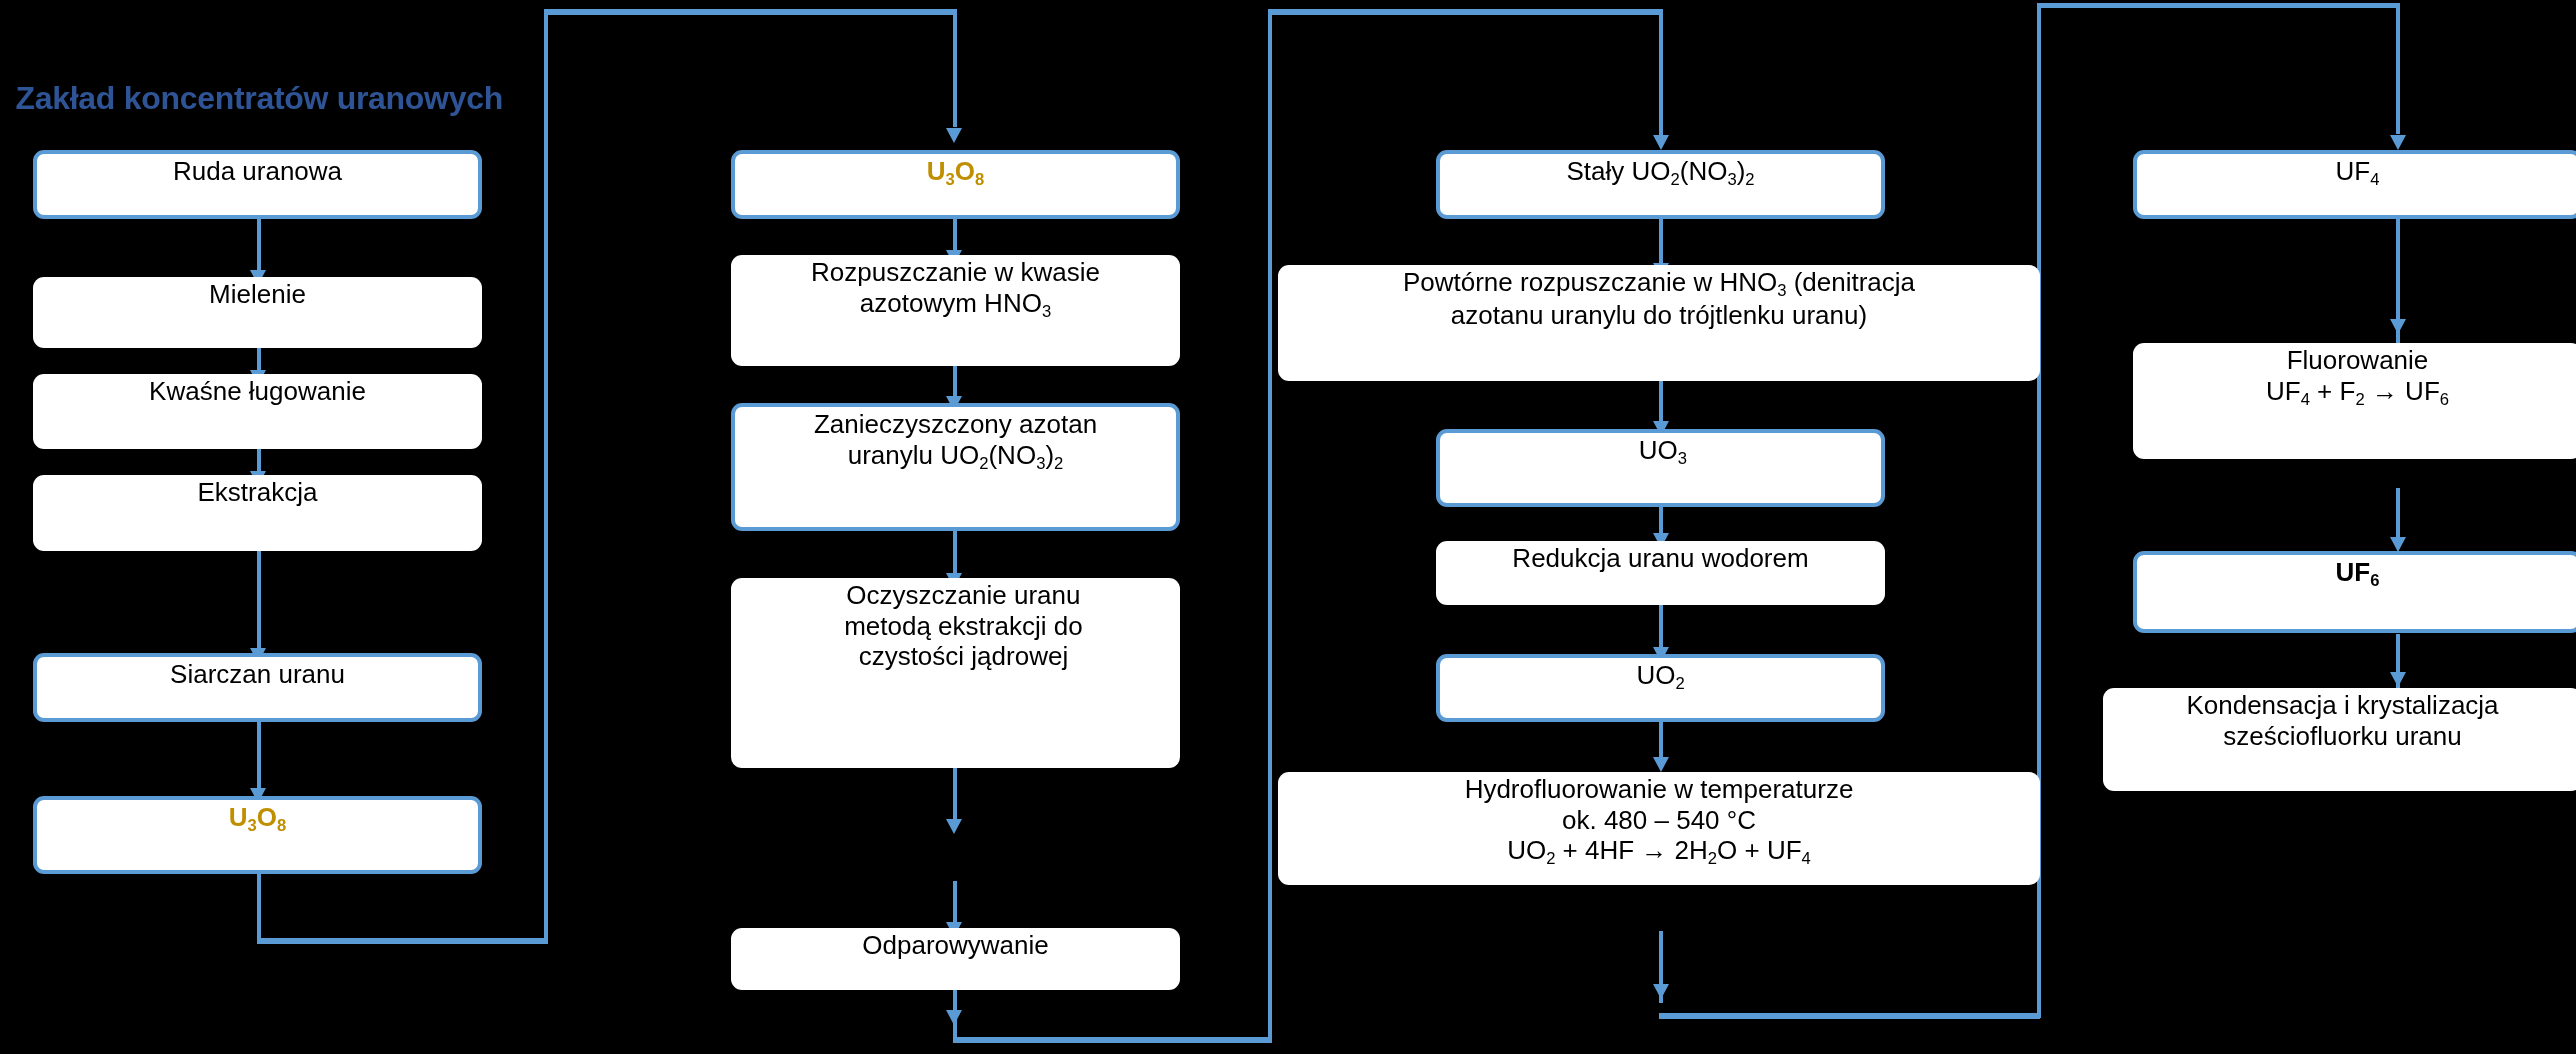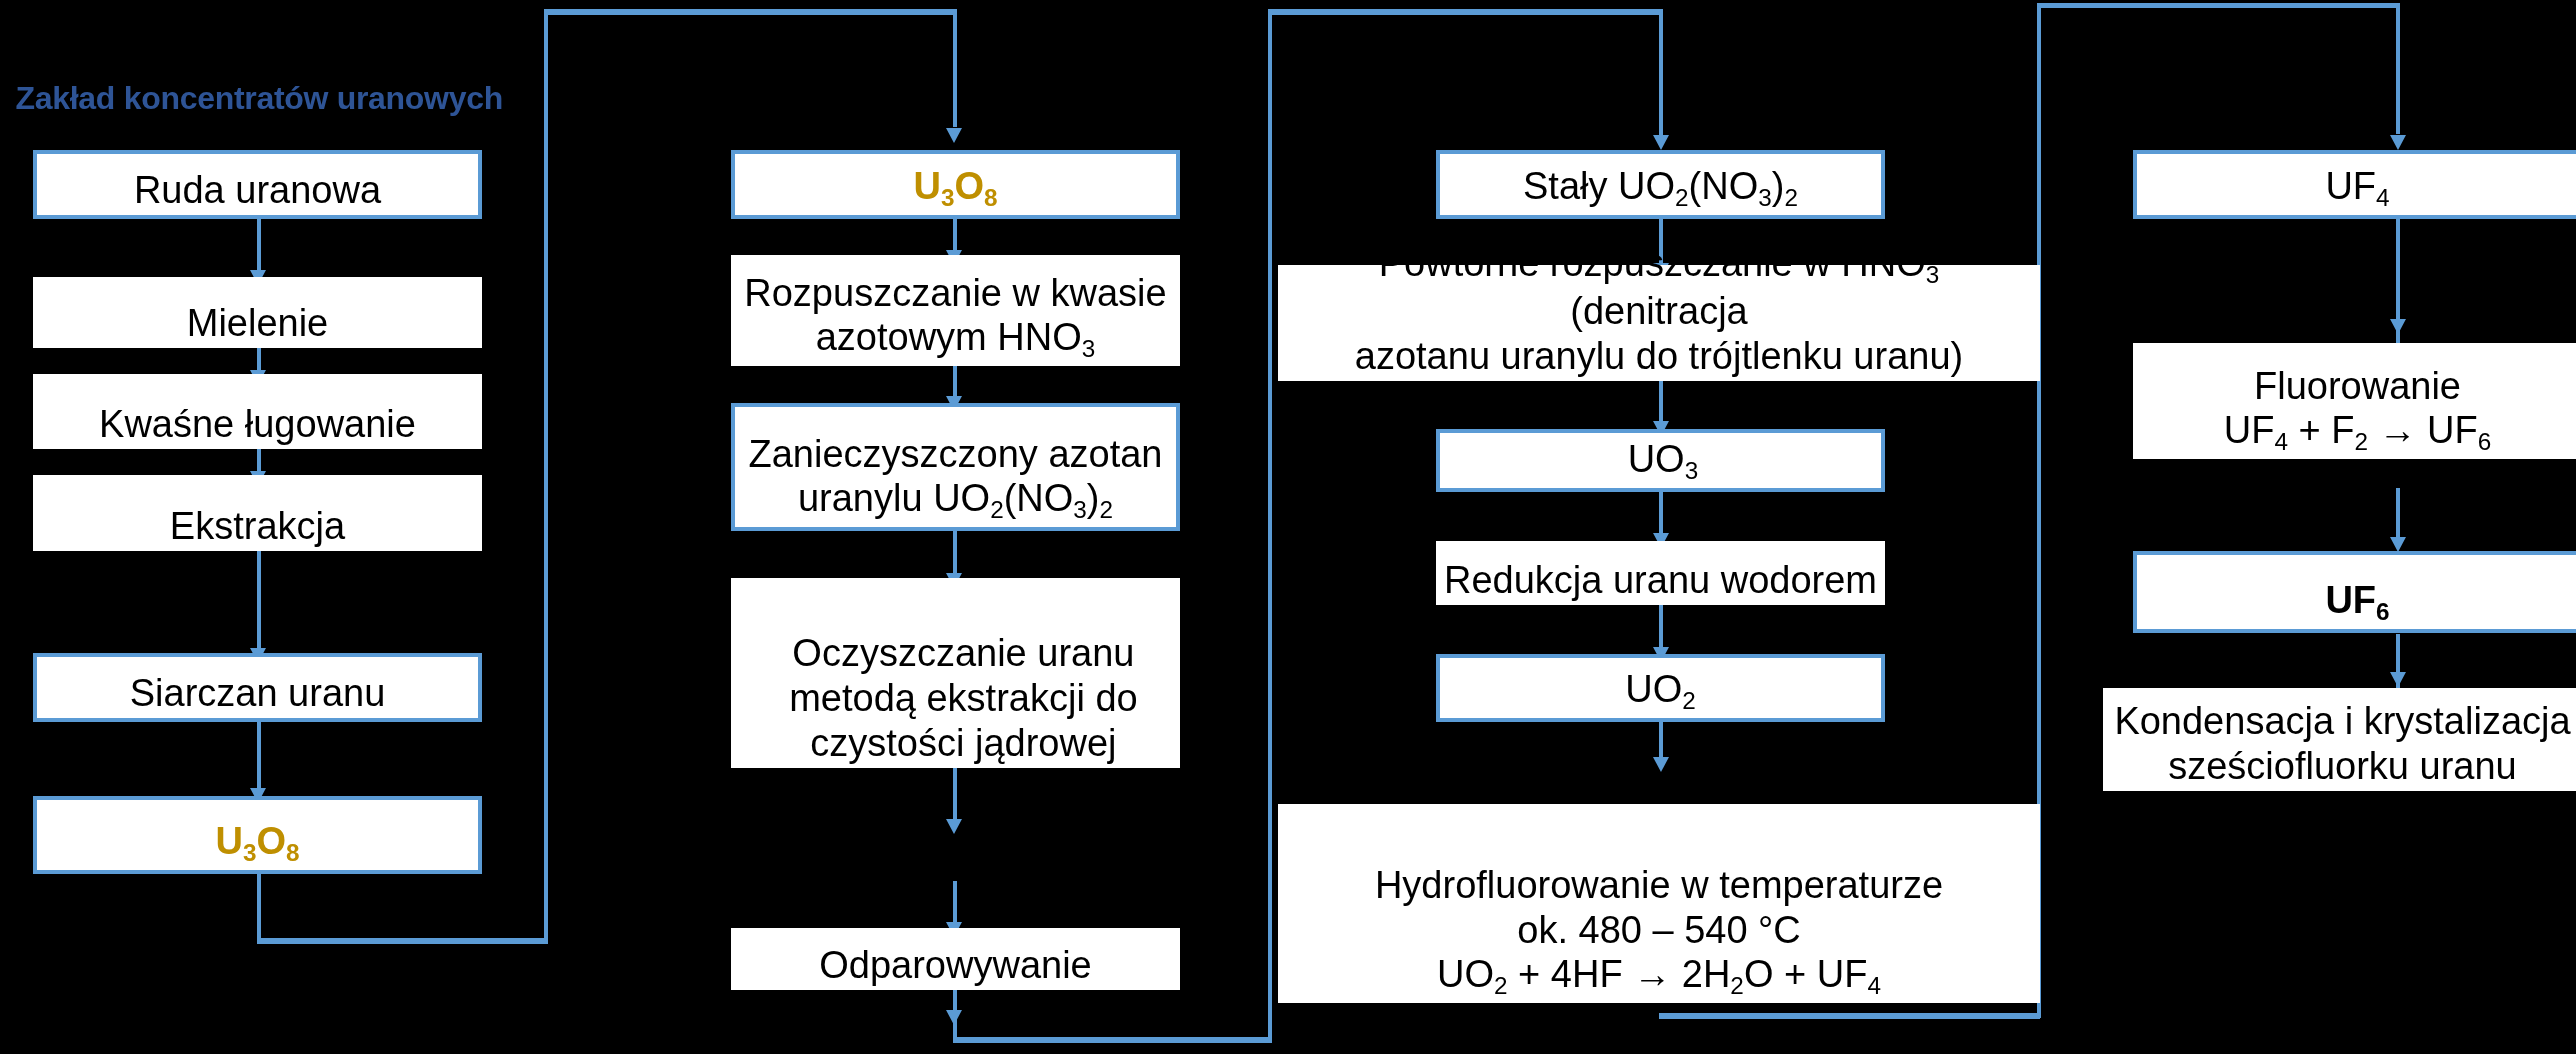--- a/index.html
+++ b/index.html
@@ -4,23 +4,23 @@
 <style>
   html,body{margin:0;padding:0;background:#000;}
   body{width:2611px;height:1055px;overflow:hidden;
        font-family:"Liberation Sans","DejaVu Sans",sans-serif;}
   #stage{position:relative;width:2611px;height:1055px;background:#000;}
 
   .col-title{position:absolute;font-weight:bold;font-size:32px;color:#2E5496;
              white-space:nowrap;letter-spacing:-0.3px;}
 
   .node{position:absolute;background:#FFFFFF;color:#000000;
-        display:flex;align-items:flex-end;justify-content:center;
-        text-align:center;font-size:38px;line-height:1.18;
-        box-sizing:border-box;padding:2.1px 7.2px;}
+        display:flex;align-items:flex-start;justify-content:center;
+        text-align:center;font-size:26px;line-height:1.18;
+        box-sizing:border-box;padding:2.1px 7.2px;border-radius:11px;}
   .node.key{border:4.6px solid #5B9BD5;}
   .node .txt{display:block;width:100%;}
   .node.gold{color:#BF8F00;font-weight:bold;}
   .node.bold{font-weight:bold;}
 
   sub{font-size:0.64em;vertical-align:-0.28em;}
 
   
   .v{position:absolute;width:3.6px;background:#5B9BD5;}
   .hthick{position:absolute;height:5.7px;background:#5B9BD5;}
@@ -159,33 +159,33 @@
   </div>
 
   <div class="node key" style="left:1436px;top:150px;width:449px;height:69px;">
     <span class="txt"><span>Stały UO</span><sub>2</sub><span>(NO</span><sub>3</sub><span>)</span><sub>2</sub></span>
   </div>
 
   <div class="node" style="left:1278px;top:265px;width:762px;height:116px;">
     <span class="txt"><span>Powtórne rozpuszczanie w HNO</span><sub>3</sub><span> (denitracja</span><br><span>azotanu uranylu do trójtlenku uranu)</span></span>
   </div>
 
-  <div class="node key" style="left:1436px;top:429px;width:449px;height:63px;padding-left:12px;">
+  <div class="node key" style="left:1436px;top:429px;width:449px;height:78px;padding-left:12px;">
     <span class="txt"><span>UO</span><sub>3</sub></span>
   </div>
 
   <div class="node" style="left:1436px;top:541px;width:449px;height:64px;">
     <span class="txt">Redukcja uranu wodorem</span>
   </div>
 
   <div class="node key" style="left:1436px;top:654px;width:449px;height:68px;">
     <span class="txt"><span>UO</span><sub>2</sub></span>
   </div>
 
-  <div class="node" style="left:1278px;top:804px;width:762px;height:199px;">
+  <div class="node" style="left:1278px;top:772px;width:762px;height:113px;">
     <span class="txt"><span>Hydrofluorowanie w temperaturze</span><br><span>ok. 480 – 540 °C</span><br><span>UO</span><sub>2</sub><span> + 4HF → 2H</span><sub>2</sub><span>O + UF</span><sub>4</sub></span>
   </div>
 
   <div class="node key" style="left:2133px;top:150px;width:449px;height:69px;">
     <span class="txt"><span>UF</span><sub>4</sub></span>
   </div>
 
   <div class="node" style="left:2133px;top:343px;width:449px;height:116px;">
     <span class="txt"><span>Fluorowanie</span><br><span>UF</span><sub>4</sub><span> + F</span><sub>2</sub><span> → UF</span><sub>6</sub></span>
   </div>

